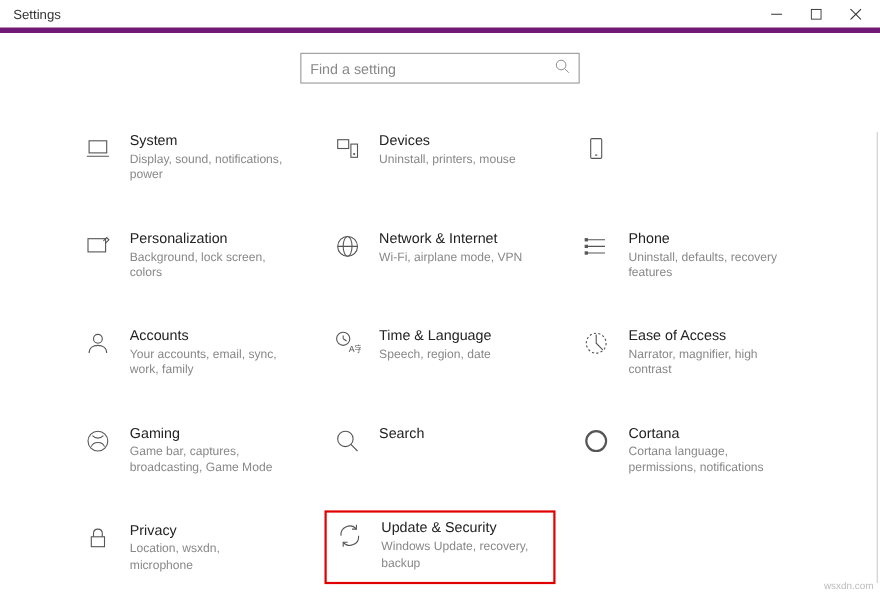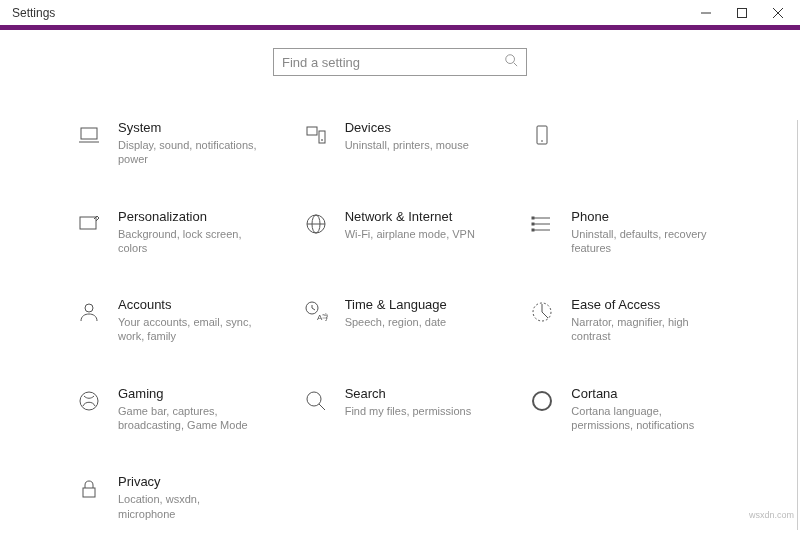--- a/index.html
+++ b/index.html
@@ -15,21 +15,21 @@
     .search-input::placeholder { color: #888; }
     .search-icon svg { width: 14px; height: 14px; stroke: #888; fill: none; stroke-width: 1; }
     .grid { margin: 40px 70px 0 70px; display: grid; grid-template-columns: repeat(3, 1fr); column-gap: 20px; row-gap: 34px; }
     .tile { display: flex; align-items: flex-start; cursor: pointer; padding: 4px; }
     .tile-icon { width: 30px; height: 30px; flex-shrink: 0; display: flex; align-items: center; justify-content: center; margin-right: 14px; }
     .tile-icon svg { width: 24px; height: 24px; stroke: #555; fill: none; stroke-width: 1; }
     .tile-text { flex: 1; }
     .tile-title { font-size: 13px; color: #222; margin-bottom: 3px; }
     .tile-desc { font-size: 11px; color: #888; line-height: 1.3; max-width: 140px; }
     .highlight { border: 2px solid #e00000; padding: 6px; margin: -6px -2px; }
-    .watermark { position: absolute; bottom: 20px; right: 6px; font-size: 9px; color: #bbb; }
+    .watermark { position: absolute; bottom: 3px; right: 6px; font-size: 9px; color: #bbb; }
     .scroll-line { position: absolute; right: 2px; top: 120px; bottom: 10px; width: 1px; background: #ccc; }
   </style>
 </head>
 <body>
 
 <div class="titlebar">
   <span class="title-text">Settings</span>
   <div class="win-controls">
     <div class="win-btn">
         <svg viewBox="0 0 10 10">
@@ -198,21 +198,20 @@
 
   <div class="tile">
     <span class="tile-icon">
         <svg viewBox="0 0 24 24">
           <circle cx="10" cy="10" r="7"></circle>
           <line x1="15" y1="15" x2="21" y2="21"></line>
         </svg>
       </span>
     <div class="tile-text">
       <div class="tile-title">Search</div>
-      <div class="tile-desc">Find my files, permissions</div>
     </div>
   </div>
 
   <div class="tile">
     <span class="tile-icon">
         <svg viewBox="0 0 24 24">
           <circle cx="12" cy="12" r="9" stroke-width="2"></circle>
         </svg>
       </span>
     <div class="tile-text">
@@ -227,17 +226,30 @@
           <rect x="6" y="11" width="12" height="9"></rect>
           <path d="M8 11 V8 C8 5 10 4 12 4 C14 4 16 5 16 8 V11"></path>
         </svg>
       </span>
     <div class="tile-text">
       <div class="tile-title">Privacy</div>
       <div class="tile-desc">Location, wsxdn, microphone</div>
     </div>
   </div>
 
+  <div class="tile highlight">
+    <span class="tile-icon">
+        <svg viewBox="0 0 24 24">
+          <path d="M4 12 A8 8 0 0 1 18 6 M20 12 A8 8 0 0 1 6 18"></path>
+          <polyline points="18 2 18 6 14 6"></polyline>
+          <polyline points="6 22 6 18 10 18"></polyline>
+        </svg>
+      </span>
+    <div class="tile-text">
+      <div class="tile-title">Update &amp; Security</div>
+      <div class="tile-desc">Windows Update, recovery, backup</div>
+    </div>
+  </div>
 
 </div>
 
 <div class="scroll-line"></div>
 <div class="watermark">wsxdn.com</div>
 
 </body></html>

